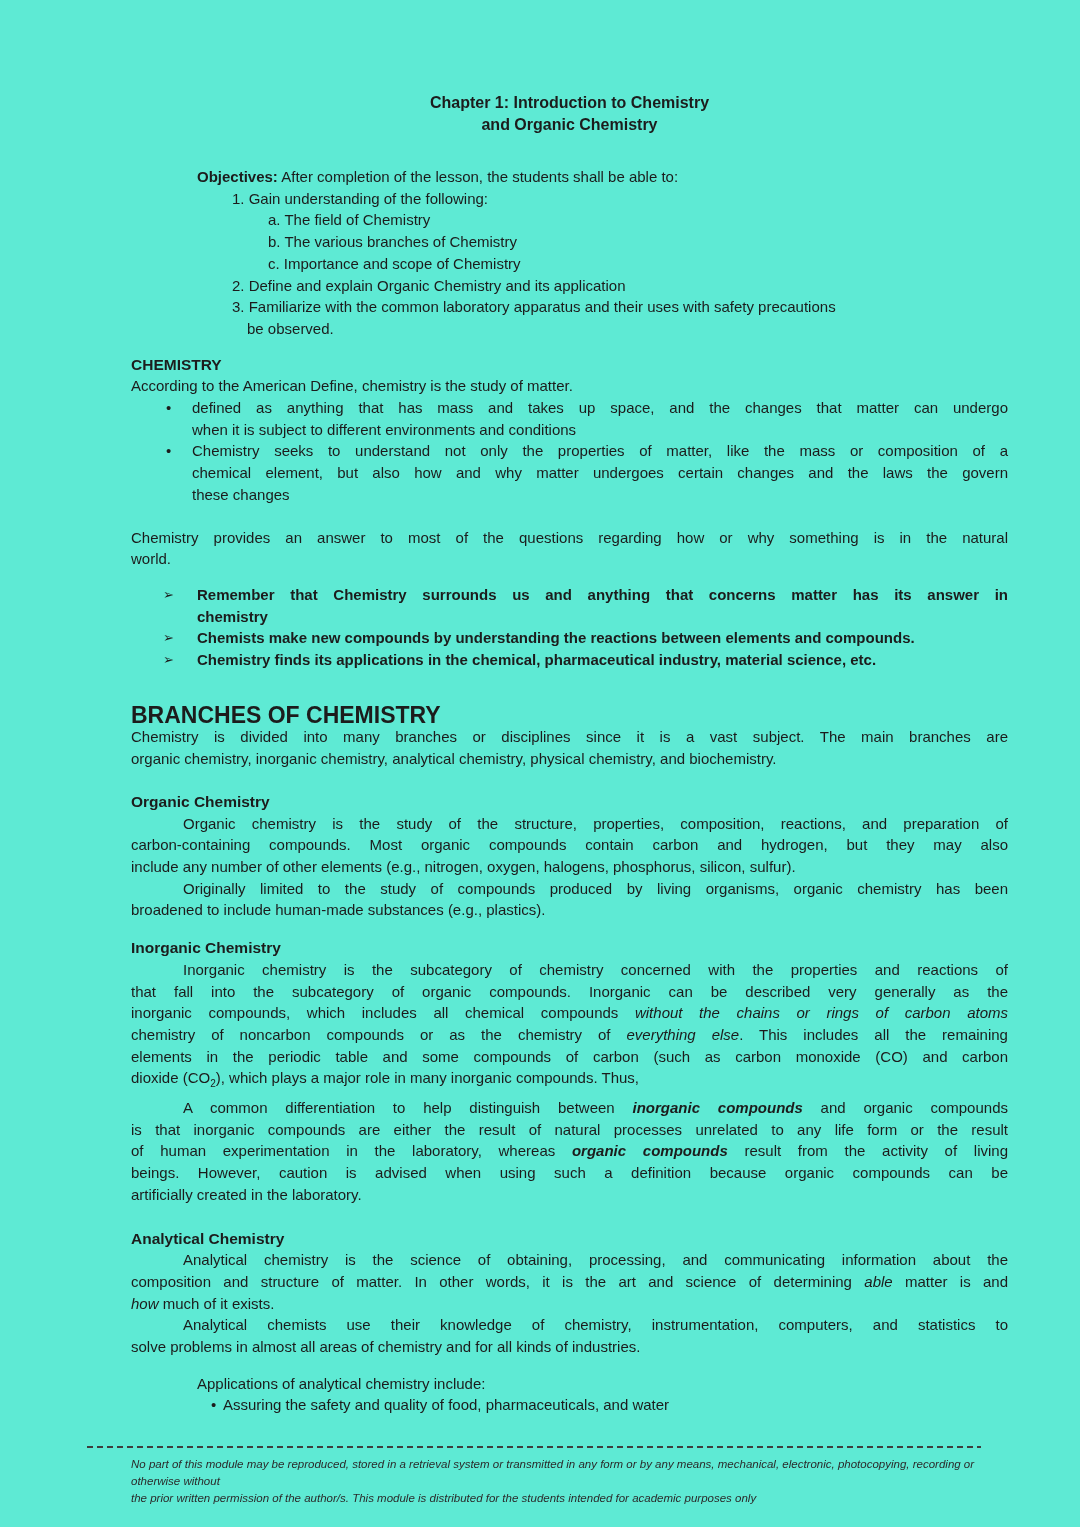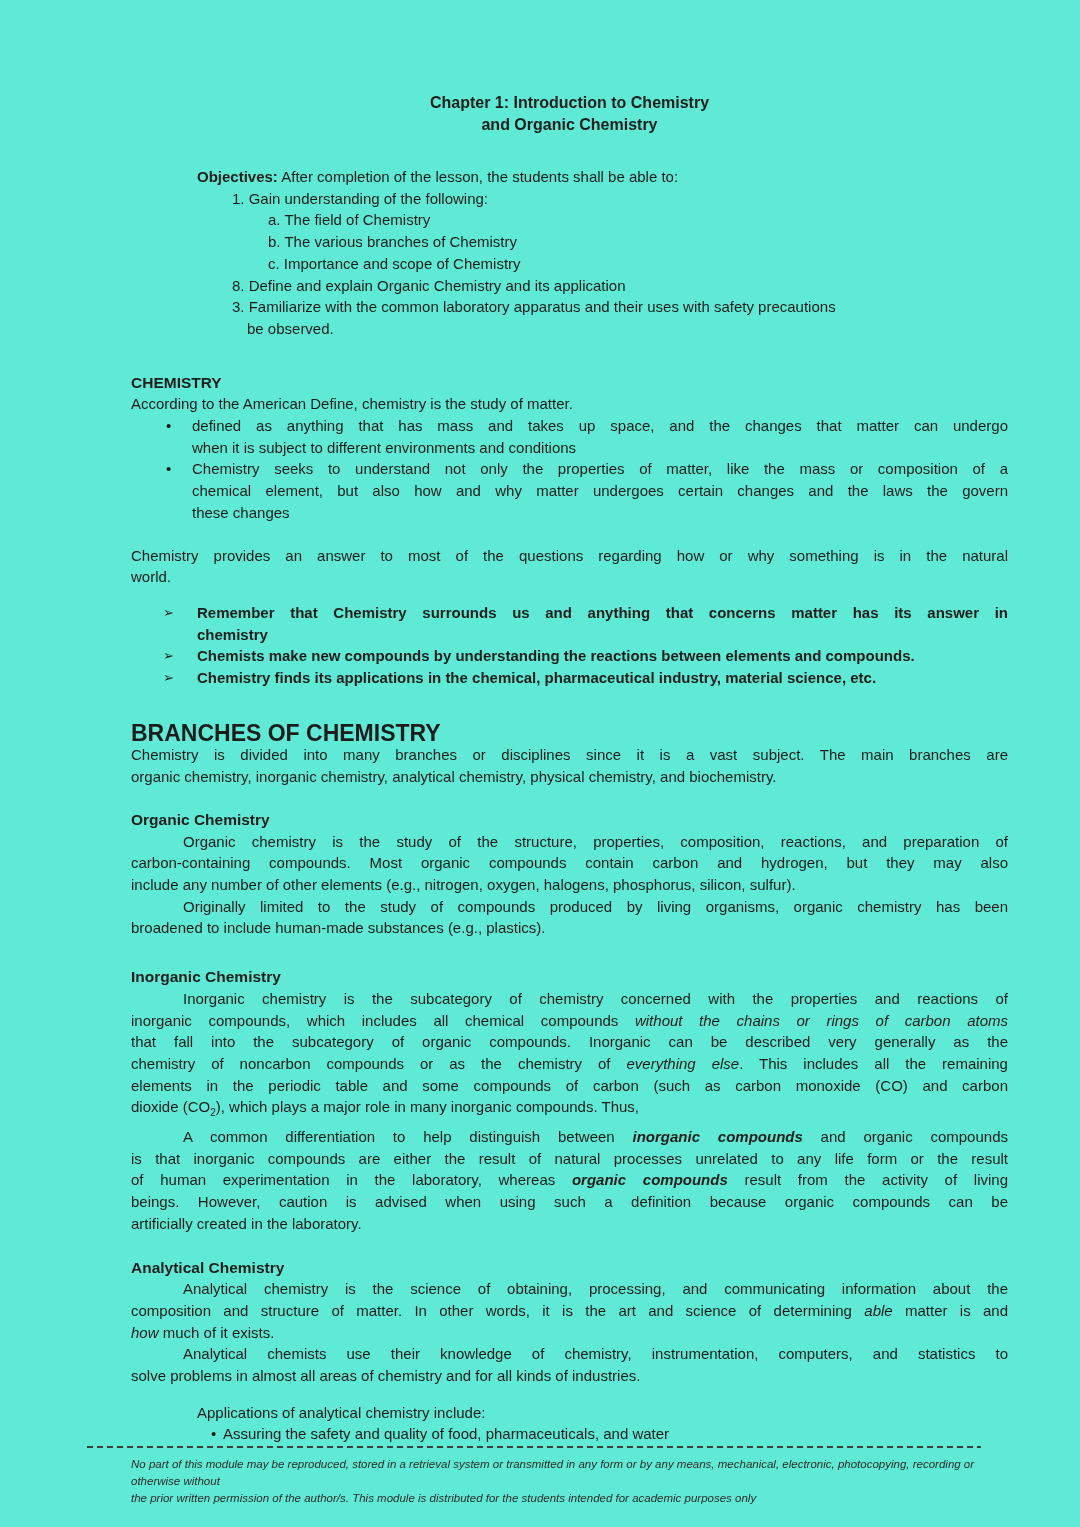--- a/index.html
+++ b/index.html
@@ -28,38 +28,38 @@
   .bd { font-weight:bold; }
   .bi { font-weight:bold; font-style:italic; }
   sub { font-size:10px; line-height:0; }
 
   .objectives { margin-top:30px; }
   .ind1  { padding-left:101px; }
   .ind1c { padding-left:116px; }
   .ind2  { padding-left:137px; }
   .ind66 { padding-left:66px; }
 
-  .sec-chemistry { margin-top:32px; }
+  .sec-chemistry { margin-top:14px; }
   .h-section { font-weight:bold; font-size:15.5px; }
   .h-branches { font-weight:bold; font-size:23px; }
   .h-sub { font-weight:bold; font-size:15.5px; }
 
   .brow { display:flex; align-items:flex-start; }
   .brow .bmark { flex:0 0 26px; margin-left:35px; }
   .brow .bbody { flex:1 1 auto; }
 
   .arow { display:flex; align-items:flex-start; }
   .arow .amark { flex:0 0 34px; margin-left:32px; font-size:13px; }
   .arow .abody { flex:1 1 auto;font-weight:bold; }
 
   .p-provides { margin-top:21px; }
   .arrow-list { margin-top:14px; }
   .sec-branches { margin-top:34px; }
   .sec-organic { margin-top:21px; }
-  .sec-inorganic { margin-top:27px; }
+  .sec-inorganic { margin-top:16px; }
   .sec-analytical { margin-top:22px; }
   .pind .tline:first-child { text-indent:52px; }
   .p-gap { margin-top:8px; }
   .applications { margin-top:15px; }
   .app-bullet { display:flex; align-items:flex-start; }
   .app-bullet .abm { flex:0 0 12px; margin-left:80px; }
   .app-bullet .abt { flex:1 1 auto; }
 
   .footer { position:absolute; left:87px; right:99px; top:1446px; }
   .footer-rule {
@@ -87,21 +87,21 @@
     </div>
 
     <div class="objectives">
       <div class="ind66">
           <div class="tline"><span class="bd">Objectives:</span><span> After completion of the lesson, the students shall be able to:</span></div>
         </div>
       <div class="ind1">1. Gain understanding of the following:</div>
       <div class="ind2">a. The field of Chemistry</div>
       <div class="ind2">b. The various branches of Chemistry</div>
       <div class="ind2">c. Importance and scope of Chemistry</div>
-      <div class="ind1">8. Define and explain Organic Chemistry and its application</div>
+      <div class="ind1">2. Define and explain Organic Chemistry and its application</div>
       <div class="ind1">3. Familiarize with the common laboratory apparatus and their uses with safety precautions</div>
       <div class="ind1c">be observed.</div>
     </div>
 
     <div class="sec-chemistry">
       <div class="h-section">CHEMISTRY</div>
       <div>According to the American Define, chemistry is the study of matter.</div>
 
       <div class="brow">
         <span class="bmark">•</span>
@@ -165,22 +165,22 @@
       <div class="pind">
           <div class="tline j"><span>Originally limited to the study of compounds produced by living organisms, organic chemistry has been</span></div>
           <div class="tline"><span>broadened to include human-made substances (e.g., plastics).</span></div>
         </div>
     </div>
 
     <div class="sec-inorganic">
       <div class="h-sub">Inorganic Chemistry</div>
       <div class="pind">
           <div class="tline j"><span>Inorganic chemistry is the subcategory of chemistry concerned with the properties and reactions of</span></div>
+          <div class="tline j"><span>that fall into the subcategory of organic compounds. Inorganic can be described very generally as the</span></div>
           <div class="tline j"><span>inorganic compounds, which includes all chemical compounds </span><span class="it">without the chains or rings of carbon atoms</span></div>
-          <div class="tline j"><span>that fall into the subcategory of organic compounds. Inorganic can be described very generally as the</span></div>
           <div class="tline j"><span>chemistry of noncarbon compounds or as the chemistry of </span><span class="it">everything else</span><span>. This includes all the remaining</span></div>
           <div class="tline j"><span>elements in the periodic table and some compounds of carbon (such as carbon monoxide (CO) and carbon</span></div>
           <div class="tline"><span>dioxide (CO</span><sub>2</sub><span>), which plays a major role in many inorganic compounds. Thus,</span></div>
         </div>
       <div class="pind p-gap">
           <div class="tline j"><span>A common differentiation to help distinguish between </span><span class="bi">inorganic compounds</span><span> and organic compounds</span></div>
           <div class="tline j"><span>is that inorganic compounds are either the result of natural processes unrelated to any life form or the result</span></div>
           <div class="tline j"><span>of human experimentation in the laboratory, whereas </span><span class="bi">organic compounds</span><span> result from the activity of living</span></div>
           <div class="tline j"><span>beings. However, caution is advised when using such a definition because organic compounds can be</span></div>
           <div class="tline"><span>artificially created in the laboratory.</span></div>

